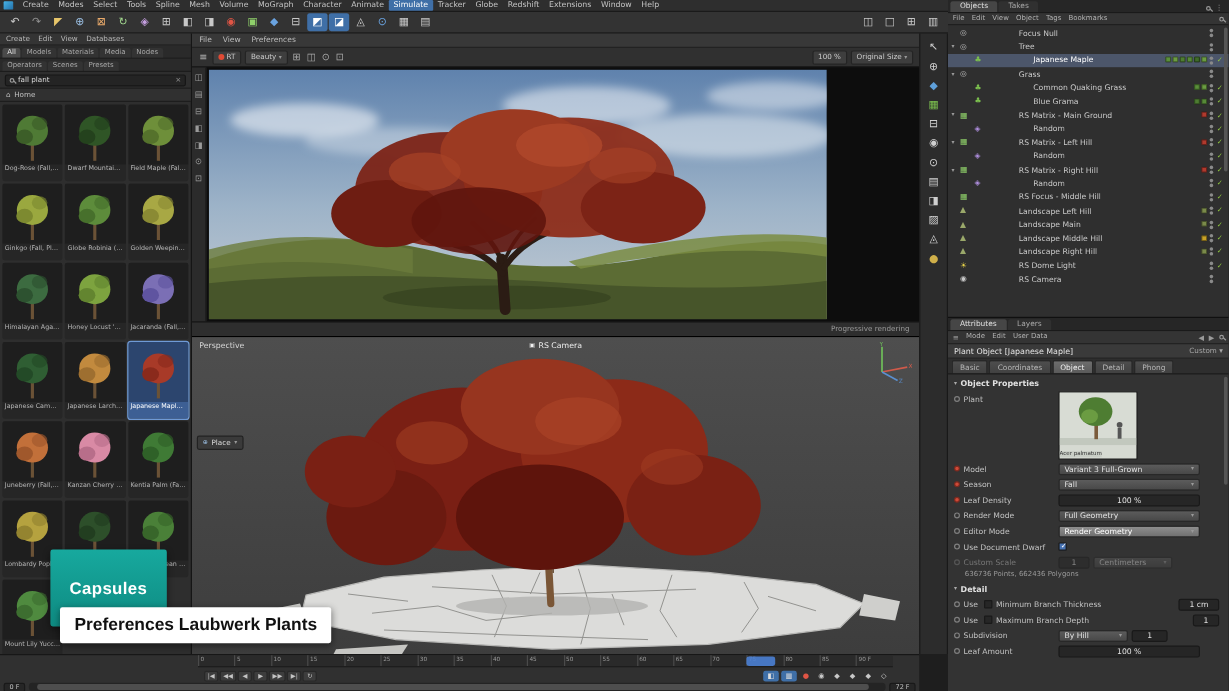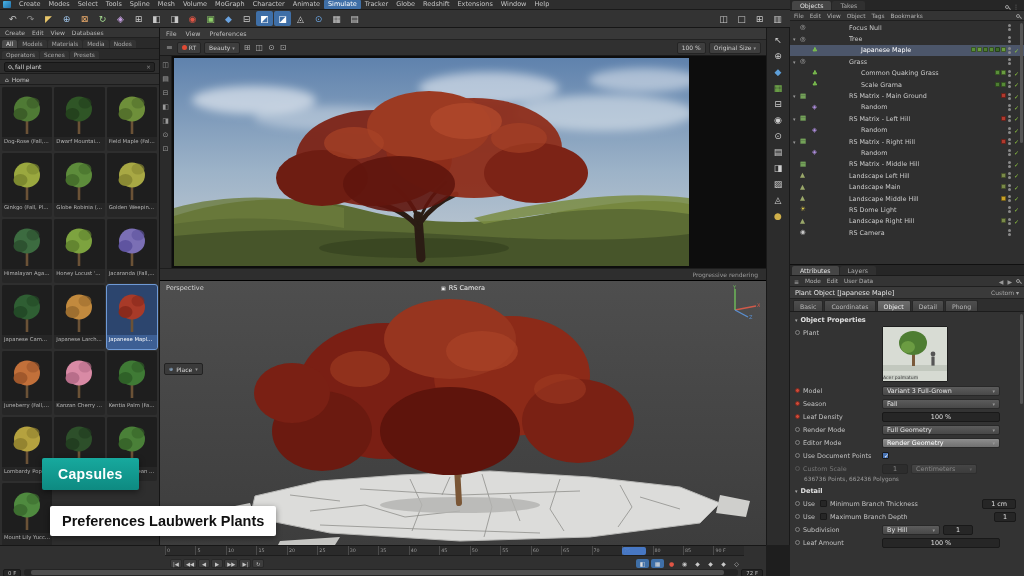--- a/index.html
+++ b/index.html
@@ -195,21 +195,21 @@
   .kico { width:11px; height:9px; display:flex; align-items:center; justify-content:center; font-size:6px; }
   .range { position:absolute; left:3px; right:3px; top:22px; height:9px; display:flex; align-items:center; gap:3px; }
   .rfield { background:#262626; border:1px solid #191919; color:#c0c0c0; font-size:5.4px; height:8px;
             display:flex; align-items:center; padding:0 4px; border-radius:2px; white-space:nowrap; }
   .rtrack { flex:1; height:7px; background:#242424; border-radius:3px; position:relative; }
   .rthumb { position:absolute; left:1%; width:97%; top:1px; height:5px; background:#4e4e4e; border-radius:2px; }
 
   
   .cap-overlay { position:absolute; left:42px; top:458px; z-index:20; background:linear-gradient(180deg,#17a99e,#0e8a81);
                  color:#fff; font-family:"Liberation Sans", sans-serif; font-weight:bold; font-size:14px;
-                 padding:8px 16px; border-radius:2px; letter-spacing:.3px; box-shadow:0 2px 6px rgba(0,0,0,.45); }
+                 padding:24px 16px; border-radius:2px; letter-spacing:.3px; box-shadow:0 2px 6px rgba(0,0,0,.45); }
   .title-overlay { position:absolute; left:50px; top:506px; z-index:20; background:#fff; color:#111;
                    font-family:"Liberation Sans", sans-serif; font-weight:bold; font-size:14.5px;
                    padding:7px 12px; border-radius:2px; box-shadow:0 2px 6px rgba(0,0,0,.45); }
 </style>
 </head>
 <body>
 
 <div class="app">
 
   <div class="menubar">
@@ -866,21 +866,21 @@
                   <i class="tdot"></i>
                   <i class="tdot"></i>
                 </span>
                 <span class="chk">✓</span>
               </span>
             </div>
 
             <div class="obj-row" data-level="1">
               <span class="obj-arrow"></span>
               <span class="obj-icon" data-icon="plant"></span>
-              <span class="obj-label">Scale Grama</span>
+              <span class="obj-label">Blue Grama</span>
               <span class="obj-right">
                 <span class="tags"><span class="chip" style="background: rgb(78, 125, 50);"></span><span class="chip" style="background: rgb(87, 138, 56);"></span></span>
                 <span class="toggles">
                   <i class="tdot"></i>
                   <i class="tdot"></i>
                 </span>
                 <span class="chk">✓</span>
               </span>
             </div>
 
@@ -964,21 +964,21 @@
                   <i class="tdot"></i>
                   <i class="tdot"></i>
                 </span>
                 <span class="chk">✓</span>
               </span>
             </div>
 
             <div class="obj-row" data-level="0">
               <span class="obj-arrow"></span>
               <span class="obj-icon" data-icon="matrix"></span>
-              <span class="obj-label">RS Matrix - Middle Hill</span>
+              <span class="obj-label">RS Focus - Middle Hill</span>
               <span class="obj-right">
                 <span class="tags"></span>
                 <span class="toggles">
                   <i class="tdot"></i>
                   <i class="tdot"></i>
                 </span>
                 <span class="chk">✓</span>
               </span>
             </div>
 
@@ -1019,38 +1019,38 @@
                 <span class="toggles">
                   <i class="tdot"></i>
                   <i class="tdot"></i>
                 </span>
                 <span class="chk">✓</span>
               </span>
             </div>
 
             <div class="obj-row" data-level="0">
               <span class="obj-arrow"></span>
+              <span class="obj-icon" data-icon="landscape"></span>
+              <span class="obj-label">Landscape Right Hill</span>
+              <span class="obj-right">
+                <span class="tags"><span class="chip" style="background: rgb(122, 138, 74);"></span></span>
+                <span class="toggles">
+                  <i class="tdot"></i>
+                  <i class="tdot"></i>
+                </span>
+                <span class="chk">✓</span>
+              </span>
+            </div>
+
+            <div class="obj-row" data-level="0">
+              <span class="obj-arrow"></span>
               <span class="obj-icon" data-icon="light"></span>
               <span class="obj-label">RS Dome Light</span>
               <span class="obj-right">
                 <span class="tags"></span>
-                <span class="toggles">
-                  <i class="tdot"></i>
-                  <i class="tdot"></i>
-                </span>
-                <span class="chk">✓</span>
-              </span>
-            </div>
-
-            <div class="obj-row" data-level="0">
-              <span class="obj-arrow"></span>
-              <span class="obj-icon" data-icon="landscape"></span>
-              <span class="obj-label">Landscape Right Hill</span>
-              <span class="obj-right">
-                <span class="tags"><span class="chip" style="background: rgb(122, 138, 74);"></span></span>
                 <span class="toggles">
                   <i class="tdot"></i>
                   <i class="tdot"></i>
                 </span>
                 <span class="chk">✓</span>
               </span>
             </div>
 
             <div class="obj-row" data-level="0">
               <span class="obj-arrow"></span>
@@ -1167,21 +1167,21 @@
         <div class="arow">
           <span class="keydot hollow"></span>
           <span class="alabel">Editor Mode</span>
           <span class="dd light">
             <span>Render Geometry</span>
               <span class="caret">▾</span>
           </span>
         </div>
         <div class="arow">
           <span class="keydot hollow"></span>
-          <span class="alabel">Use Document Points</span>
+          <span class="alabel">Use Document Dwarf</span>
           <span class="cb checked"></span>
         </div>
         <div class="arow disabled">
           <span class="keydot hollow"></span>
           <span class="alabel">Custom Scale</span>
           <span class="num" style="width:26px">1</span>
           <span class="dd" style="max-width:66px">
             <span>Centimeters</span>
               <span class="caret">▾</span>
           </span>

